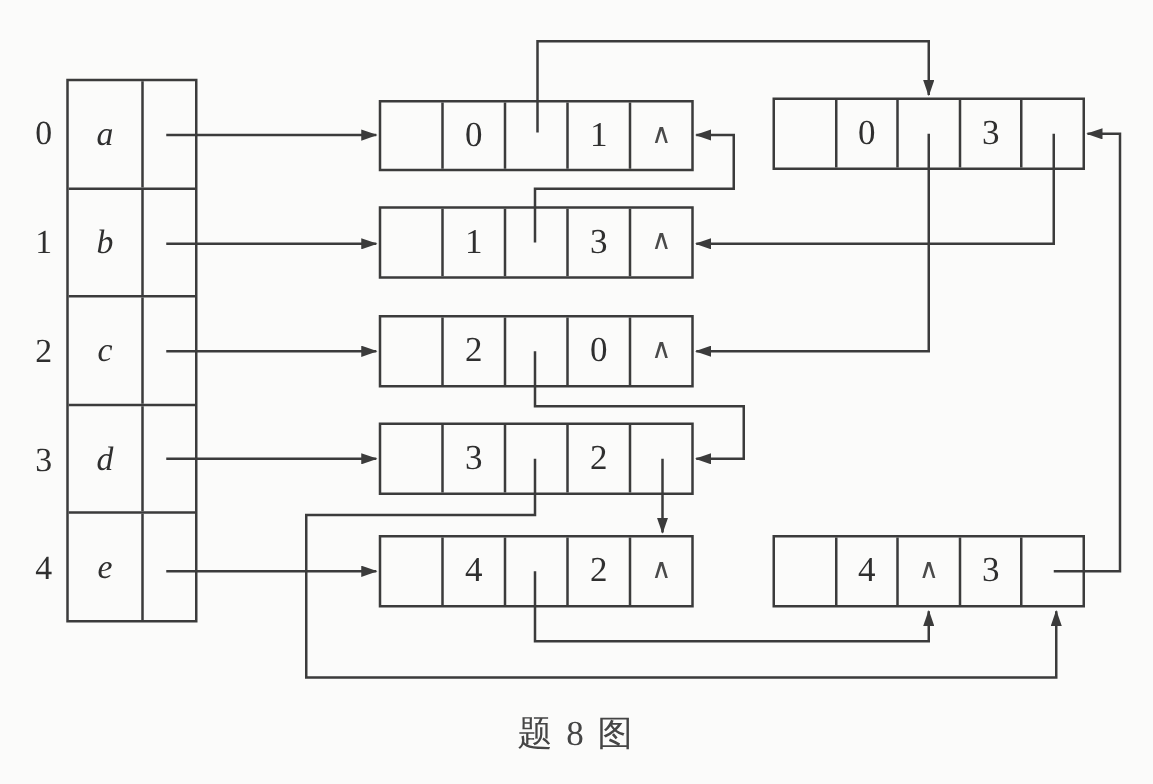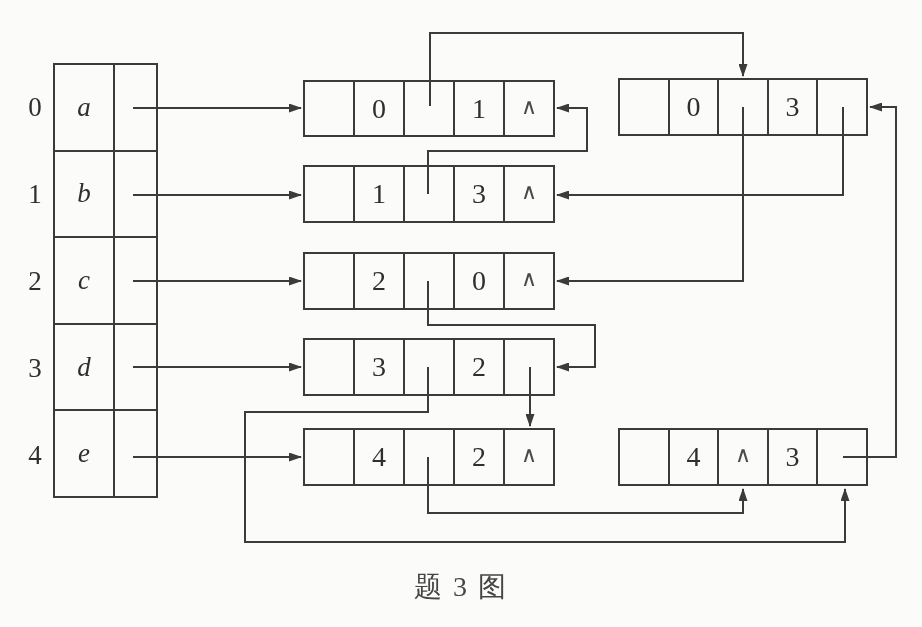--- a/index.html
+++ b/index.html
@@ -80,21 +80,21 @@
       </div>
       <div class="vrow">
         <div class="vcell-label" style="width: 60px;">d</div>
         <div class="vcell-ptr"></div>
       </div>
       <div class="vrow">
         <div class="vcell-label" style="width: 60px;">e</div>
         <div class="vcell-ptr"></div>
       </div>
     </div>
-  <div id="caption">题 3 图</div>
+  <div id="caption">题 8 图</div>
 <div class="vindex" style="left: 35px; top: 106.5px;">0</div>
     <div class="vindex" style="left: 35px; top: 193.5px;">1</div>
     <div class="vindex" style="left: 35px; top: 280.5px;">2</div>
     <div class="vindex" style="left: 35px; top: 367.5px;">3</div>
     <div class="vindex" style="left: 35px; top: 454.5px;">4</div>
     <div class="node" style="left: 303px; top: 80px; width: 252px; height: 57px;">
       <div class="cell"></div>
       <div class="cell">0</div>
       <div class="cell"></div>
       <div class="cell">1</div>

